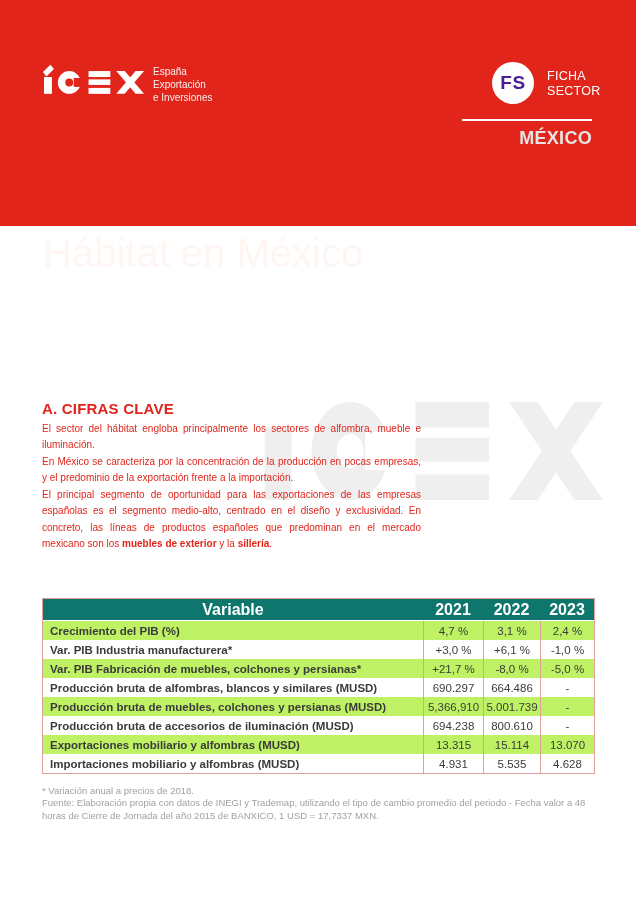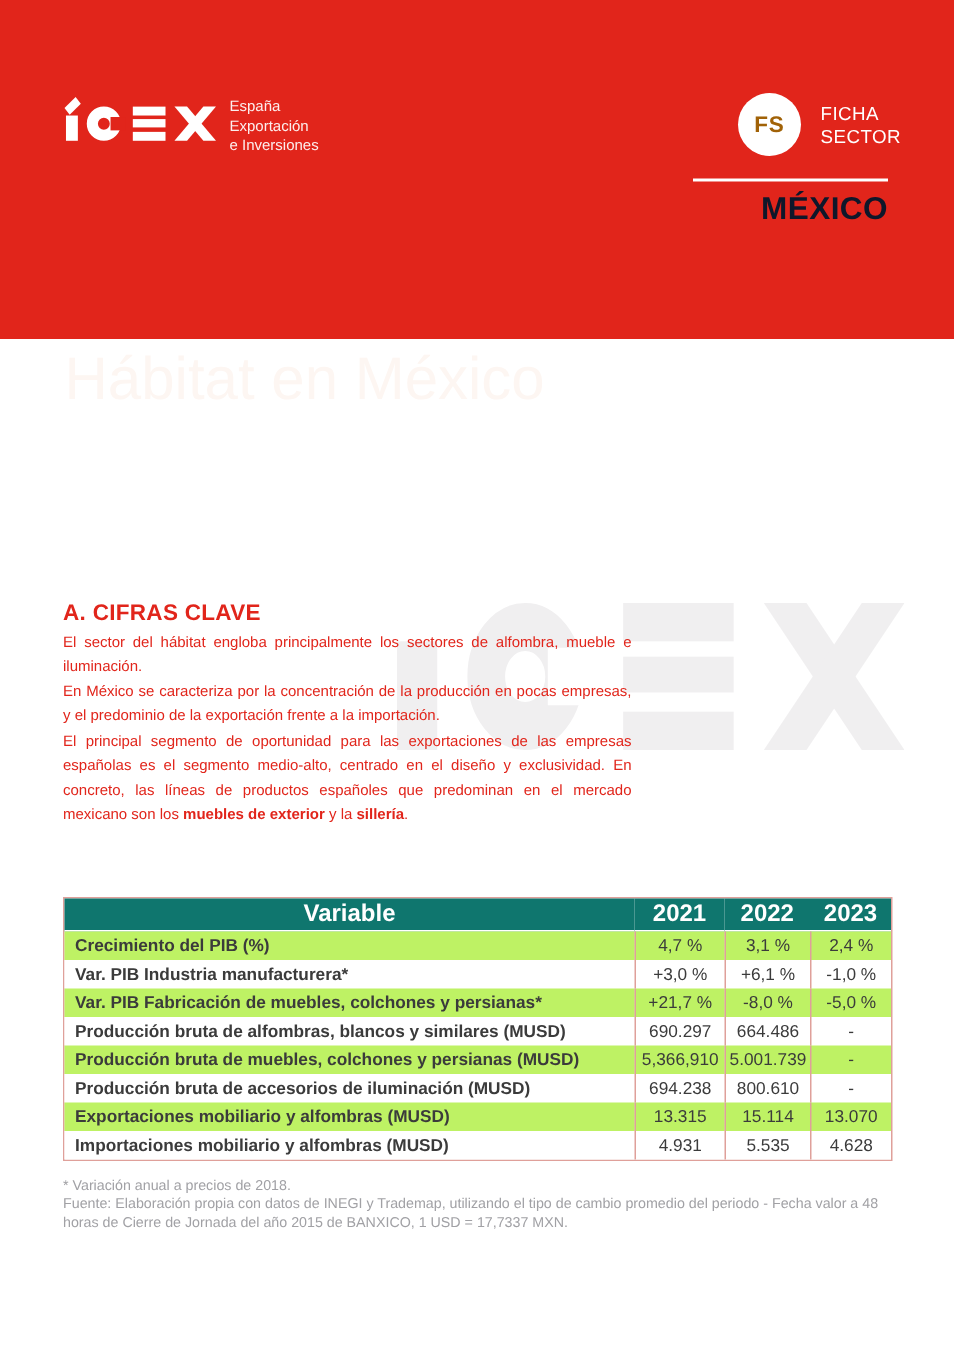--- a/index.html
+++ b/index.html
@@ -22,34 +22,34 @@
   .icex-logo { position: absolute; left: 42px; top: 63px; width: 103px; height: 32px; }
   .tagline {
     position: absolute; left: 153px; top: 65px;
     color: #ffffff; font-size: 10px; line-height: 13px; opacity: 0.92;
   }
   .fs-circle {
     position: absolute; left: 492px; top: 62px;
     width: 42px; height: 42px; border-radius: 50%;
     background: #ffffff;
     display: flex; align-items: center; justify-content: center;
-    color: #a16207; font-size: 15px; font-weight: bold; letter-spacing: 0.5px;
+    color: #4c1d95; font-size: 19px; font-weight: bold; letter-spacing: 0.5px;
   }
   .fs-label {
     position: absolute; left: 547px; top: 69px;
     color: #ffffff; font-size: 12.5px; line-height: 15px; letter-spacing: 0.3px;
   }
   .header-divider {
     position: absolute; left: 462px; top: 119px;
     width: 130px; height: 2px; background: #ffffff;
   }
   .country {
     position: absolute; left: 462px; top: 128px; width: 130px;
-    text-align: right; color: #0f172a;
-    font-size: 21px; font-weight: bold; letter-spacing: 0.3px;
+    text-align: right; color: #e5e5e5;
+    font-size: 18px; font-weight: bold; letter-spacing: 0.3px;
   }
   .title {
     position: absolute; left: 43px; top: 230px; margin: 0;
     color: #fdf6f2; font-size: 40px; font-weight: normal; line-height: 46px;
   }
 
   
   .watermark { position: absolute; left: 258px; top: 402px; }
 
   

